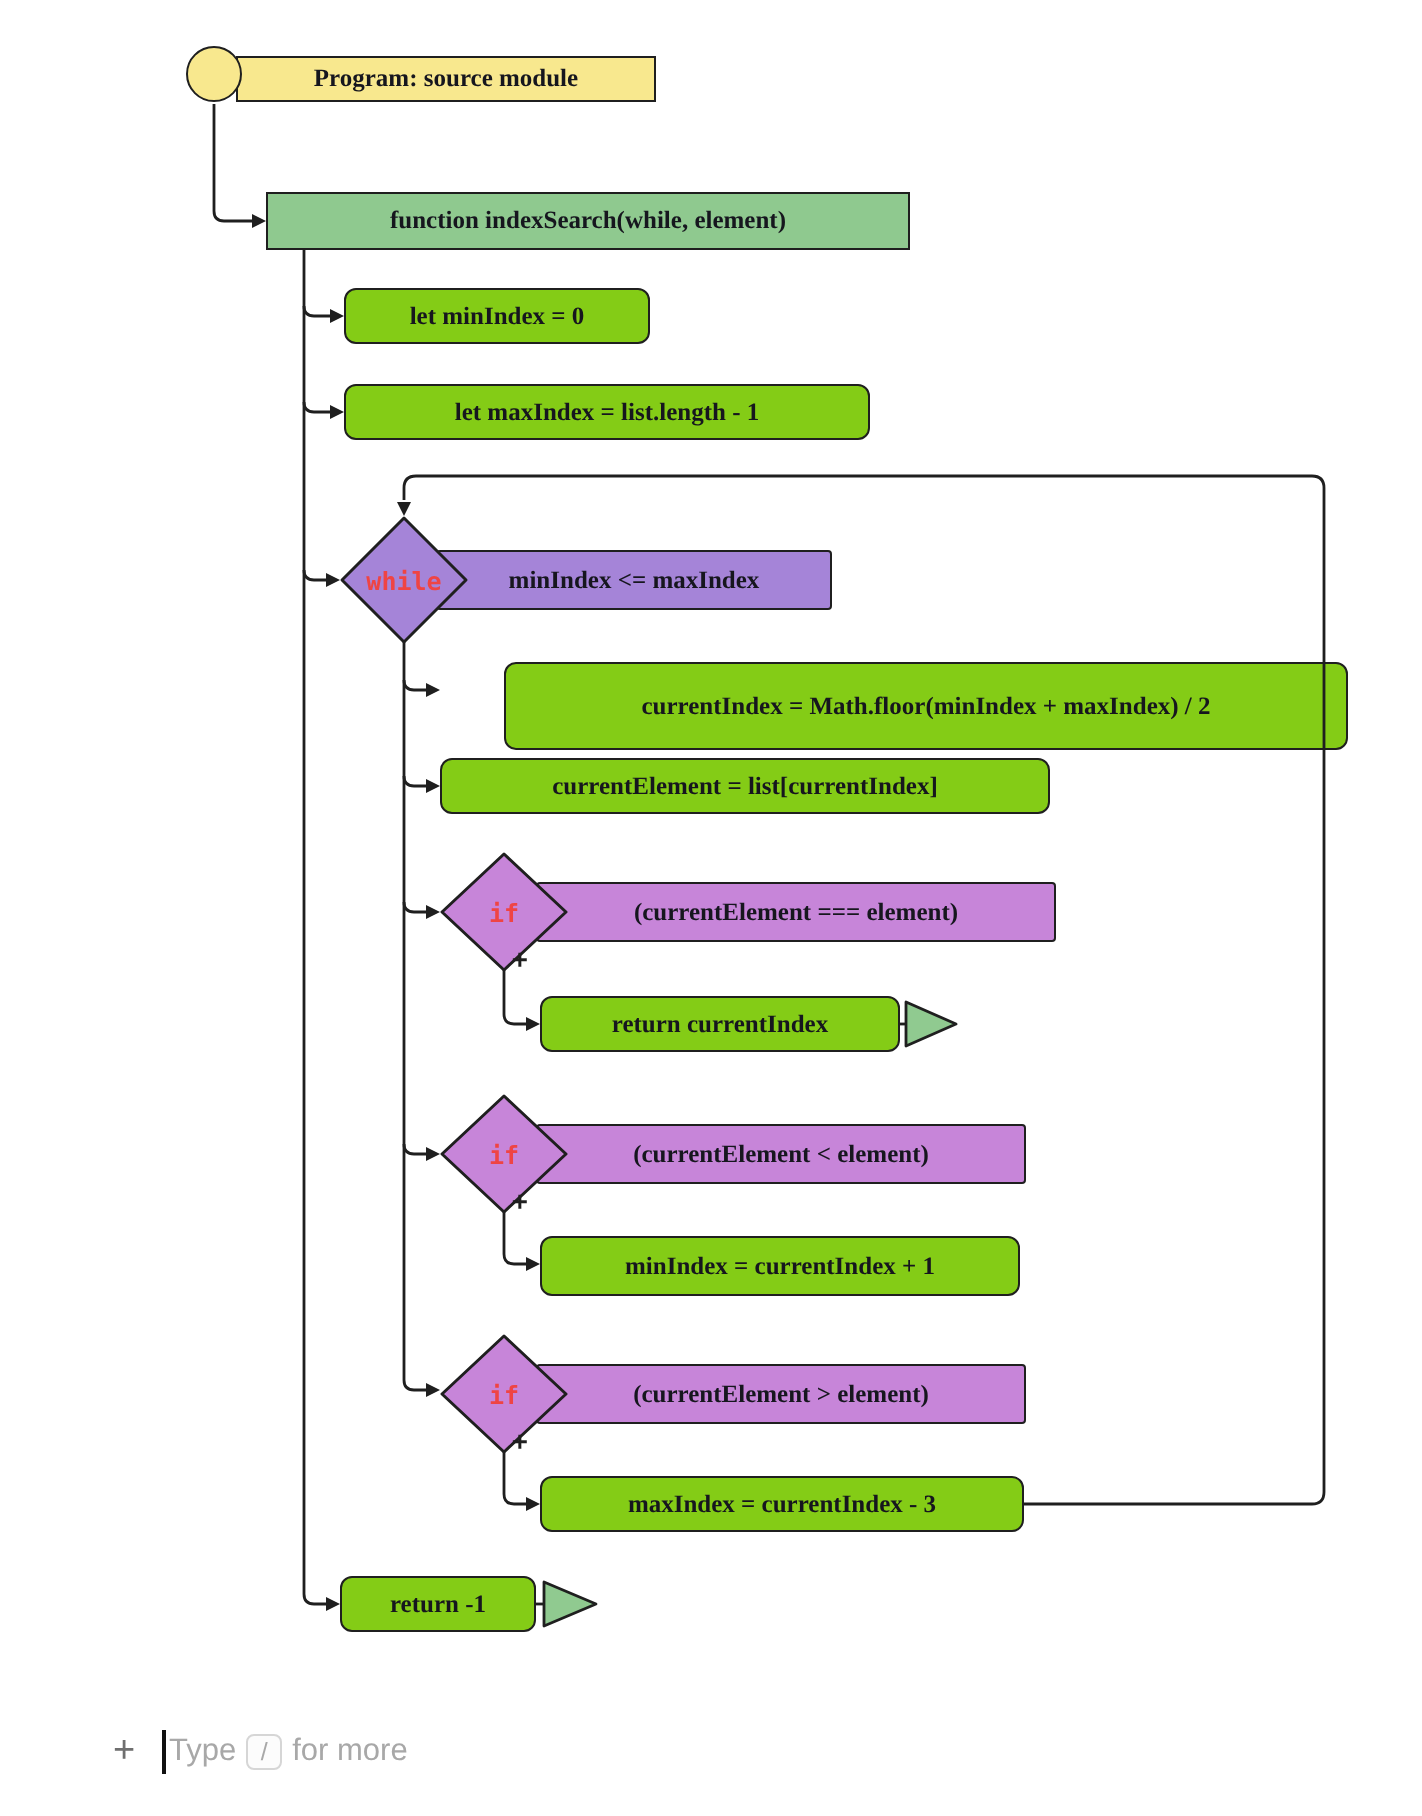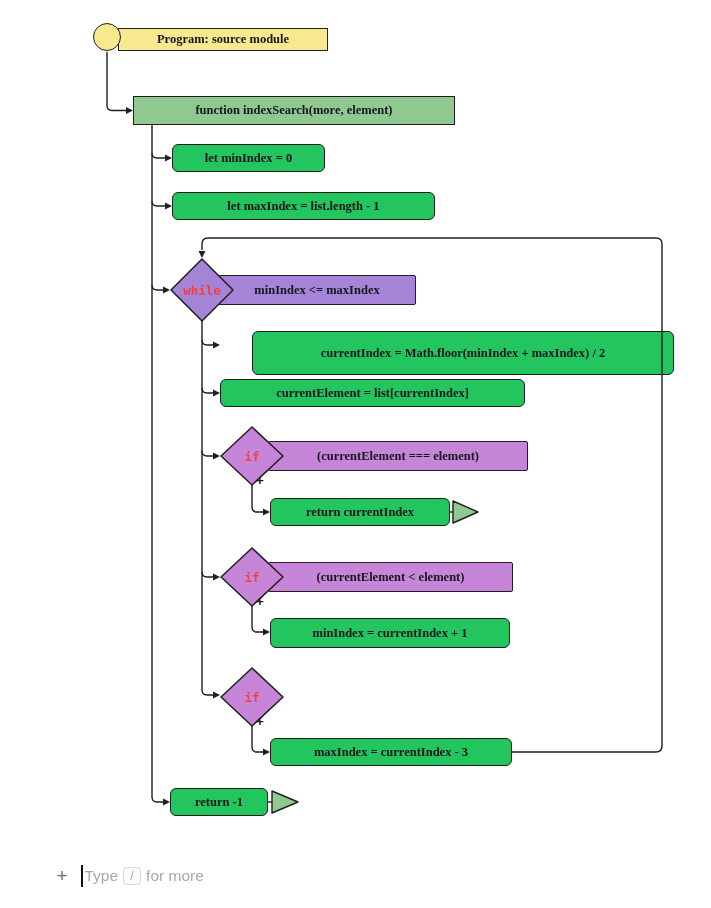--- a/index.html
+++ b/index.html
@@ -3,21 +3,21 @@
 <meta charset="utf-8">
 <style>
   html,body{margin:0;padding:0;background:#ffffff;}
   .canvas{position:relative;width:711px;height:908px;background:#ffffff;overflow:hidden;
           font-family:"DejaVu Sans Mono",monospace;}
   .node{position:absolute;display:flex;align-items:center;justify-content:center;
         box-sizing:border-box;font-weight:bold;font-size:12.5px;color:#16161e;
         white-space:nowrap;z-index:1;font-family:Liberation Serif, serif;}
   .yellow{background:#f8e88e;border:1.5px solid #1f1f1f;}
   .green{background:#8fc98f;border:1.5px solid #1f1f1f;}
-  .blue{background:#22c55e;border:1.5px solid #1f1f1f;border-radius:6px;}
+  .blue{background:#84cc16;border:1.5px solid #1f1f1f;border-radius:6px;}
   .purple{background:#a584d8;border:1.5px solid #1f1f1f;border-radius:2px;}
   .magenta{background:#c785d9;border:1.5px solid #1f1f1f;border-radius:2px;}
   .circle{border-radius:50%;z-index:2;}
   .fnbar{position:absolute;top:-1px;bottom:-1px;width:1.5px;background:#1f1f1f;}
   .diamond-label{position:absolute;display:flex;align-items:center;justify-content:center;
         font-weight:bold;font-size:12.5px;color:#ef4444;z-index:3;pointer-events:none;}
   .plus-branch{position:absolute;font-weight:bold;font-size:13px;color:#1f1f1f;z-index:3;}
   svg.wires{position:absolute;left:0;top:0;z-index:2;pointer-events:none;}
   svg.wires path{fill:none;stroke:#1f1f1f;stroke-width:1.4;}
   svg.wires .head{fill:#1f1f1f;stroke:none;}
@@ -36,21 +36,21 @@
         font-size:12.5px;color:#a8a8a8;box-sizing:border-box;}
 </style>
 </head>
 <body>
 
 <div class="canvas">
 
   <div class="node yellow" style="left:118px;top:28px;width:210px;height:23px;">Program: source module</div>
   <div class="node yellow circle" style="left:93px;top:23px;width:28px;height:28px;"></div>
 
-  <div class="node green" style="left:133px;top:96px;width:322px;height:29px;">function indexSearch(more, element)</div>
+  <div class="node green" style="left:133px;top:96px;width:322px;height:29px;">function indexSearch(while, element)</div>
   <div class="fnbar" style="left:143.5px;top:96px;height:29px;"></div>
   <div class="fnbar" style="left:441.5px;top:96px;height:29px;"></div>
 
   <div class="node blue" style="left:172px;top:144px;width:153px;height:28px;">let minIndex = 0</div>
 
   <div class="node blue" style="left:172px;top:192px;width:263px;height:28px;">let maxIndex = list.length - 1</div>
 
   <div class="node purple" style="left:218px;top:275px;width:198px;height:30px;">minIndex &lt;= maxIndex</div>
 
   <div class="node blue" style="left:220px;top:331px;width:422px;height:44px;margin-left:32px;">currentIndex = Math.floor(minIndex + maxIndex) / 2</div>
@@ -58,20 +58,21 @@
   <div class="node blue" style="left:220px;top:379px;width:305px;height:28px;">currentElement = list[currentIndex]</div>
 
   <div class="node blue" style="left:270px;top:498px;width:180px;height:28px;">return currentIndex</div>
 
   <div class="node magenta" style="left:268px;top:441px;width:260px;height:30px;">(currentElement === element)</div>
 
   <div class="node magenta" style="left:268px;top:562px;width:245px;height:30px;">(currentElement &lt; element)</div>
 
   <div class="node blue" style="left:270px;top:618px;width:240px;height:30px;">minIndex = currentIndex + 1</div>
 
+  <div class="node magenta" style="left:268px;top:682px;width:245px;height:30px;">(currentElement &gt; element)</div>
 
   <div class="node blue" style="left:270px;top:738px;width:242px;height:28px;">maxIndex = currentIndex - 3</div>
 
   <div class="node blue" style="left:170px;top:788px;width:98px;height:28px;">return -1</div>
 
   <svg class="wires" width="711" height="908" viewBox="0 0 711 908">
 
     <g>
       <path d="M107,52 V105.5 Q107,110.5 112,110.5 H126.5"></path>
       <polygon class="head" points="133,110.5 126,107 126,114"></polygon>

